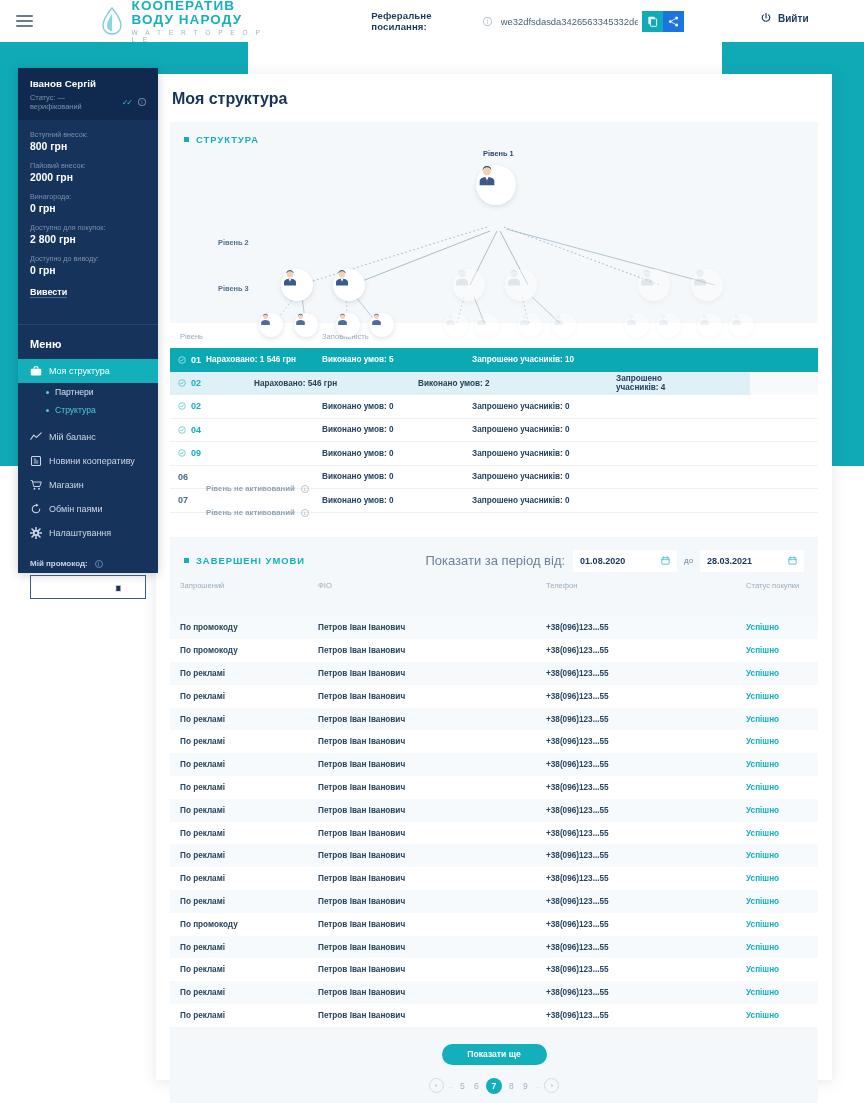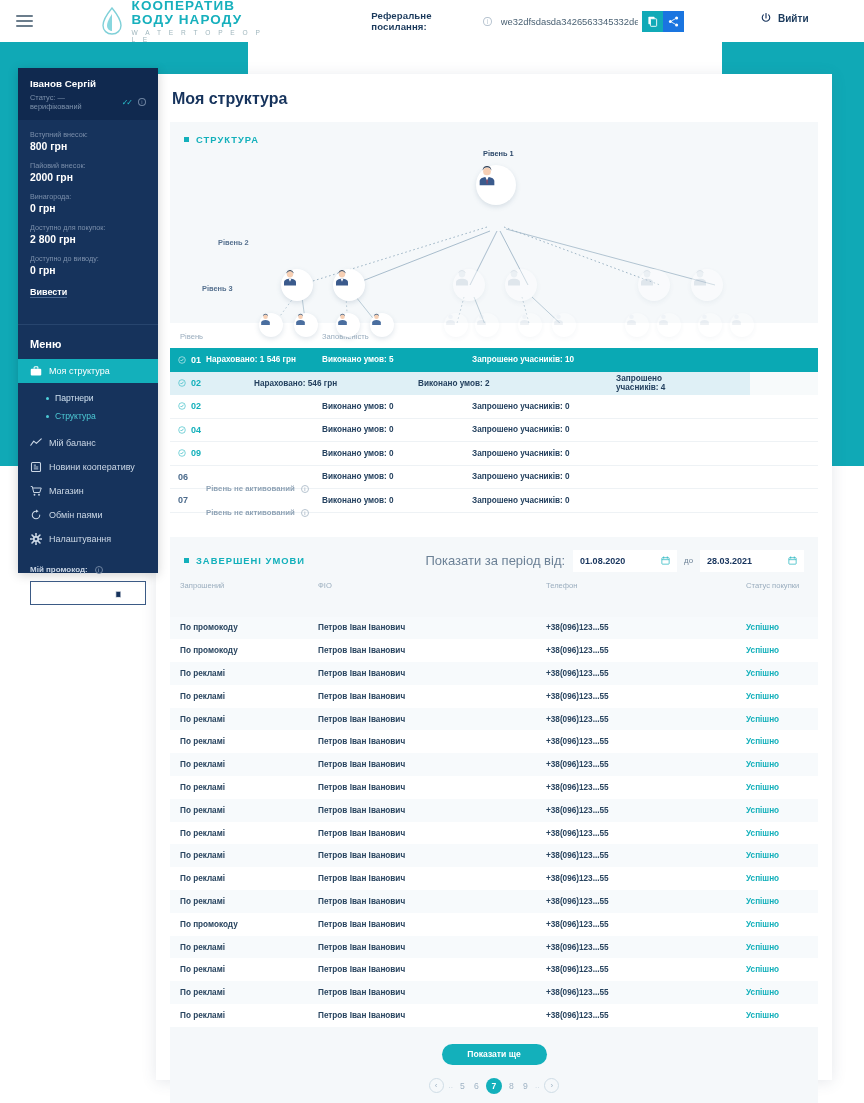--- a/index.html
+++ b/index.html
@@ -85,21 +85,21 @@
     border-bottom: 1px solid #4e6b93; margin-top: 11px; cursor: pointer;
   }
   .sb-div { height: 1px; background: #27456e; margin: 13px 0 0 0; }
   .menu-title { font-size: 11px; font-weight: bold; color: #ffffff; padding: 13px 12px 9px 12px; }
   .menu-item {
     display: flex; align-items: center; gap: 7px; padding: 6px 12px;
     font-size: 9px; color: #ccd8e6; cursor: pointer;
   }
   .menu-item.active { background: #13b0bb; color: #ffffff; font-weight: normal; }
   .menu-icon { width: 12px; height: 12px; display: flex; align-items: center; justify-content: center; flex: none; }
-  .submenu { padding: 6px 0 6px 0; }
+  .submenu { padding: 0 0 6px 0; }
   .sub-item {
     display: flex; align-items: center; gap: 6px; padding: 4px 12px 4px 28px;
     font-size: 8.6px; color: #cfe0ef; cursor: pointer;
   }
   .sub-item .dot { width: 3px; height: 3px; border-radius: 50%; background: #4fd2dc; flex: none; }
   .sub-item.current { color: #4cc9d4; }
   .sub-item.current .dot { background: #4cc9d4; }
   .promo-wrap { padding: 14px 12px 0 12px; }
   .promo-lbl { font-size: 8px; font-weight: bold; color: #c7d4e4; display: flex; align-items: center; }
   .promo-box {
@@ -413,21 +413,21 @@
             <path d="M186 152 L210 182" stroke-width=".9"></path>
             <path d="M294 152 L286 182" stroke-dasharray="1.6 2.6" stroke-width=".9"></path>
             <path d="M304 152 L316 182" stroke-width=".9"></path>
             <path d="M352 152 L360 182" stroke-dasharray="1.6 2.6" stroke-width=".9"></path>
             <path d="M362 152 L394 182" stroke-width=".9"></path>
           </g>
         </svg>
 
         <span class="lvl-label" style="left:313px; top:4px;">Рівень 1</span>
         <span class="lvl-label dim" style="left:48px; top:93px;">Рівень 2</span>
-        <span class="lvl-label dim" style="left:32px; top:139px;">Рівень 3</span>
+        <span class="lvl-label dim" style="left:48px; top:139px;">Рівень 3</span>
 
         <div class="node" style="left:306px; top:20px; width:40px; height:40px;">
           <svg width="22" height="22" viewBox="0 0 24 24">
             <circle cx="12" cy="7" r="4.2" fill="#f6cfb4"></circle>
             <path d="M7.4 6 A4.8 4.8 0 0 1 16.6 6 L16.6 4.6 A4.8 4.8 0 0 0 7.4 4.6 Z" fill="#2b3c53"></path>
             <path d="M4 22 L4 17.5 C4 14.7 7.4 13 12 13 C16.6 13 20 14.7 20 17.5 L20 22 Z" fill="#3a5a8c"></path>
             <path d="M10.2 13 L12 17 L13.8 13 Z" fill="#ffffff"></path>
             <path d="M11.5 16 L12.6 16 L12.3 21 L11.8 21 Z" fill="#c4394a"></path>
           </svg>
         </div>

